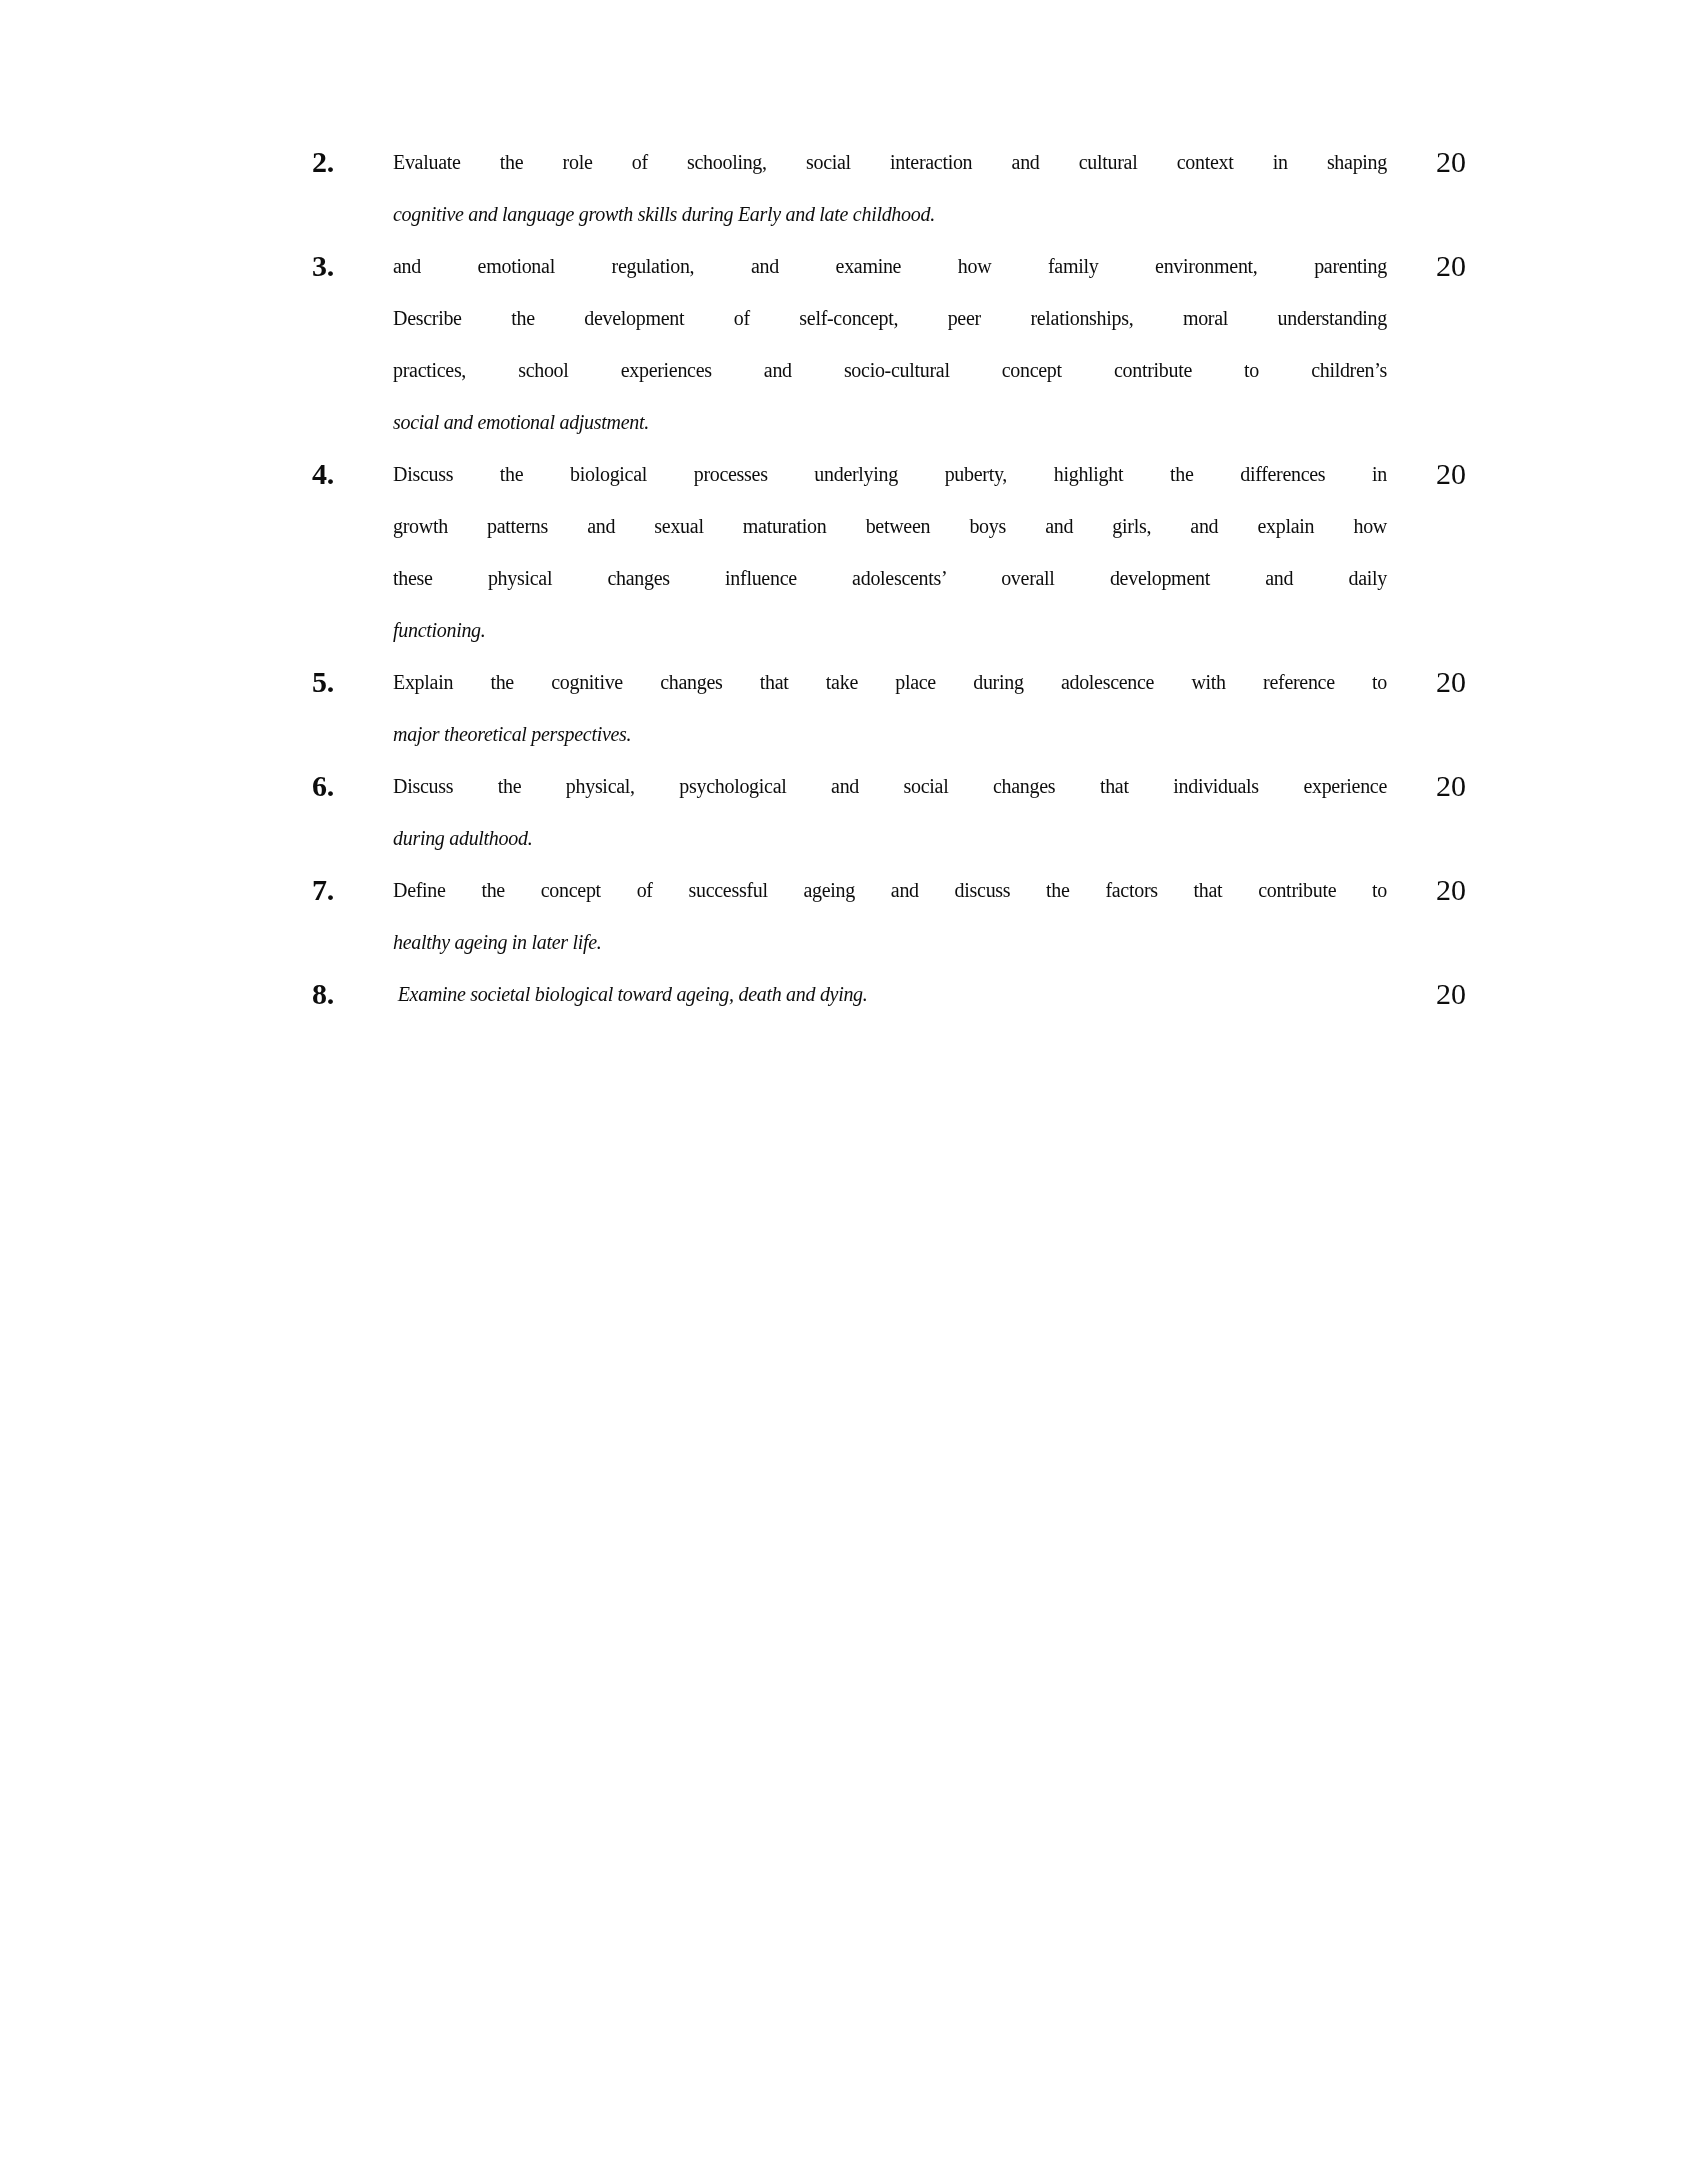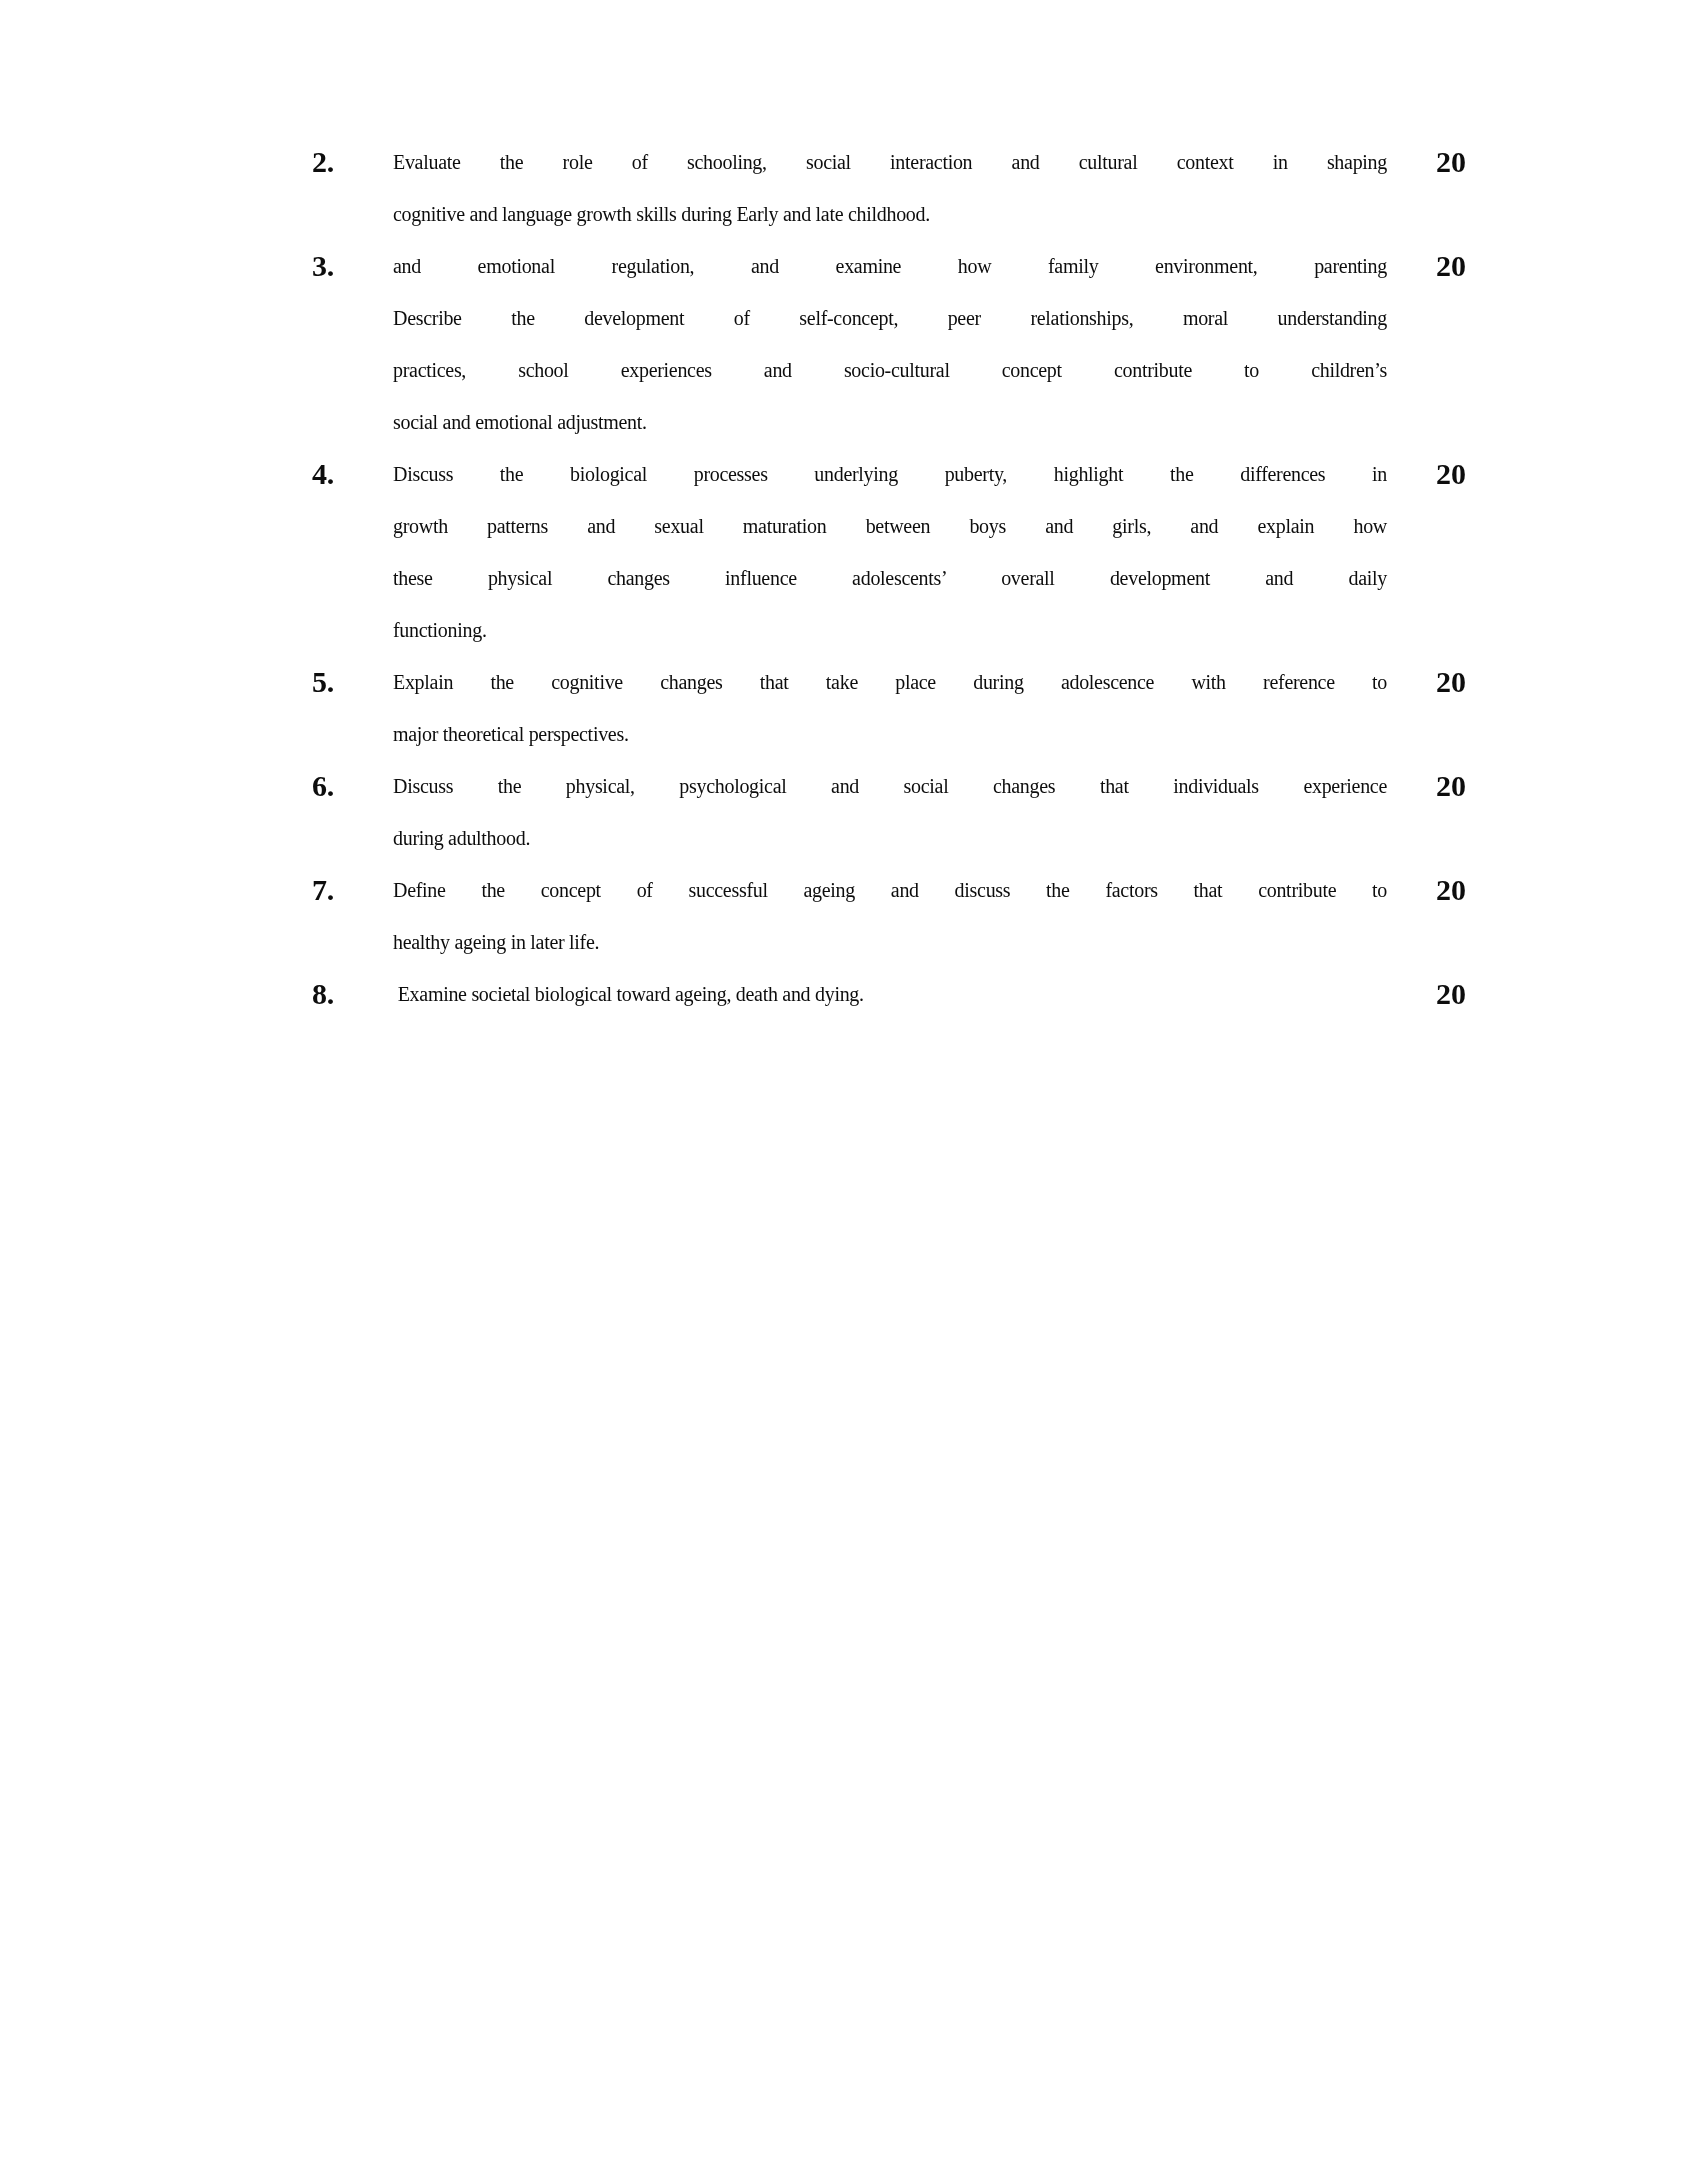--- a/index.html
+++ b/index.html
@@ -46,24 +46,25 @@
     letter-spacing: -0.3px;
   }
   .qtext .jline {
     text-align: justify;
     text-align-last: justify;
     white-space: nowrap;
   }
   .qtext .lline {
     text-align: left;
     white-space: pre-wrap;
+    font-style: italic;
   }
   .qmarks {
     margin-left: 49px;
-    font-weight: 700;
+    font-weight: 400;
     font-size: 30px;
     line-height: 52px;
   }
 </style>
 </head>
 <body>
 
 <div class="page">
   <div class="questions">
 

